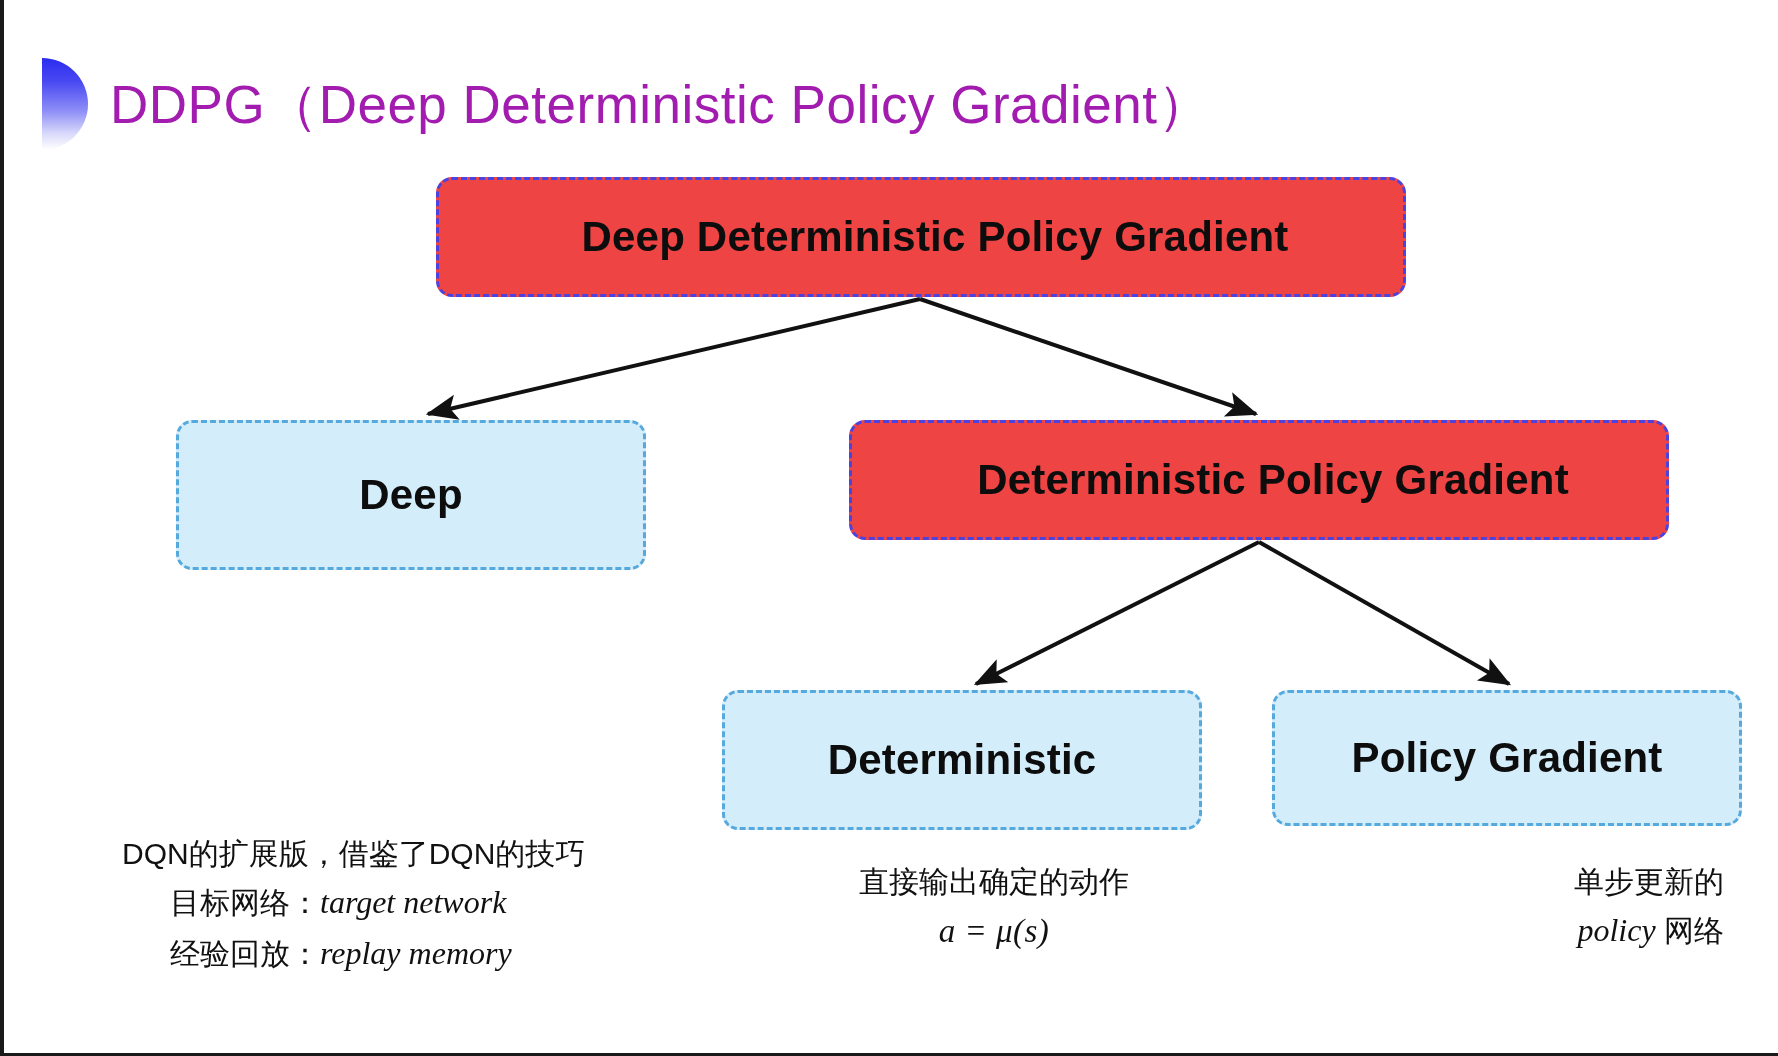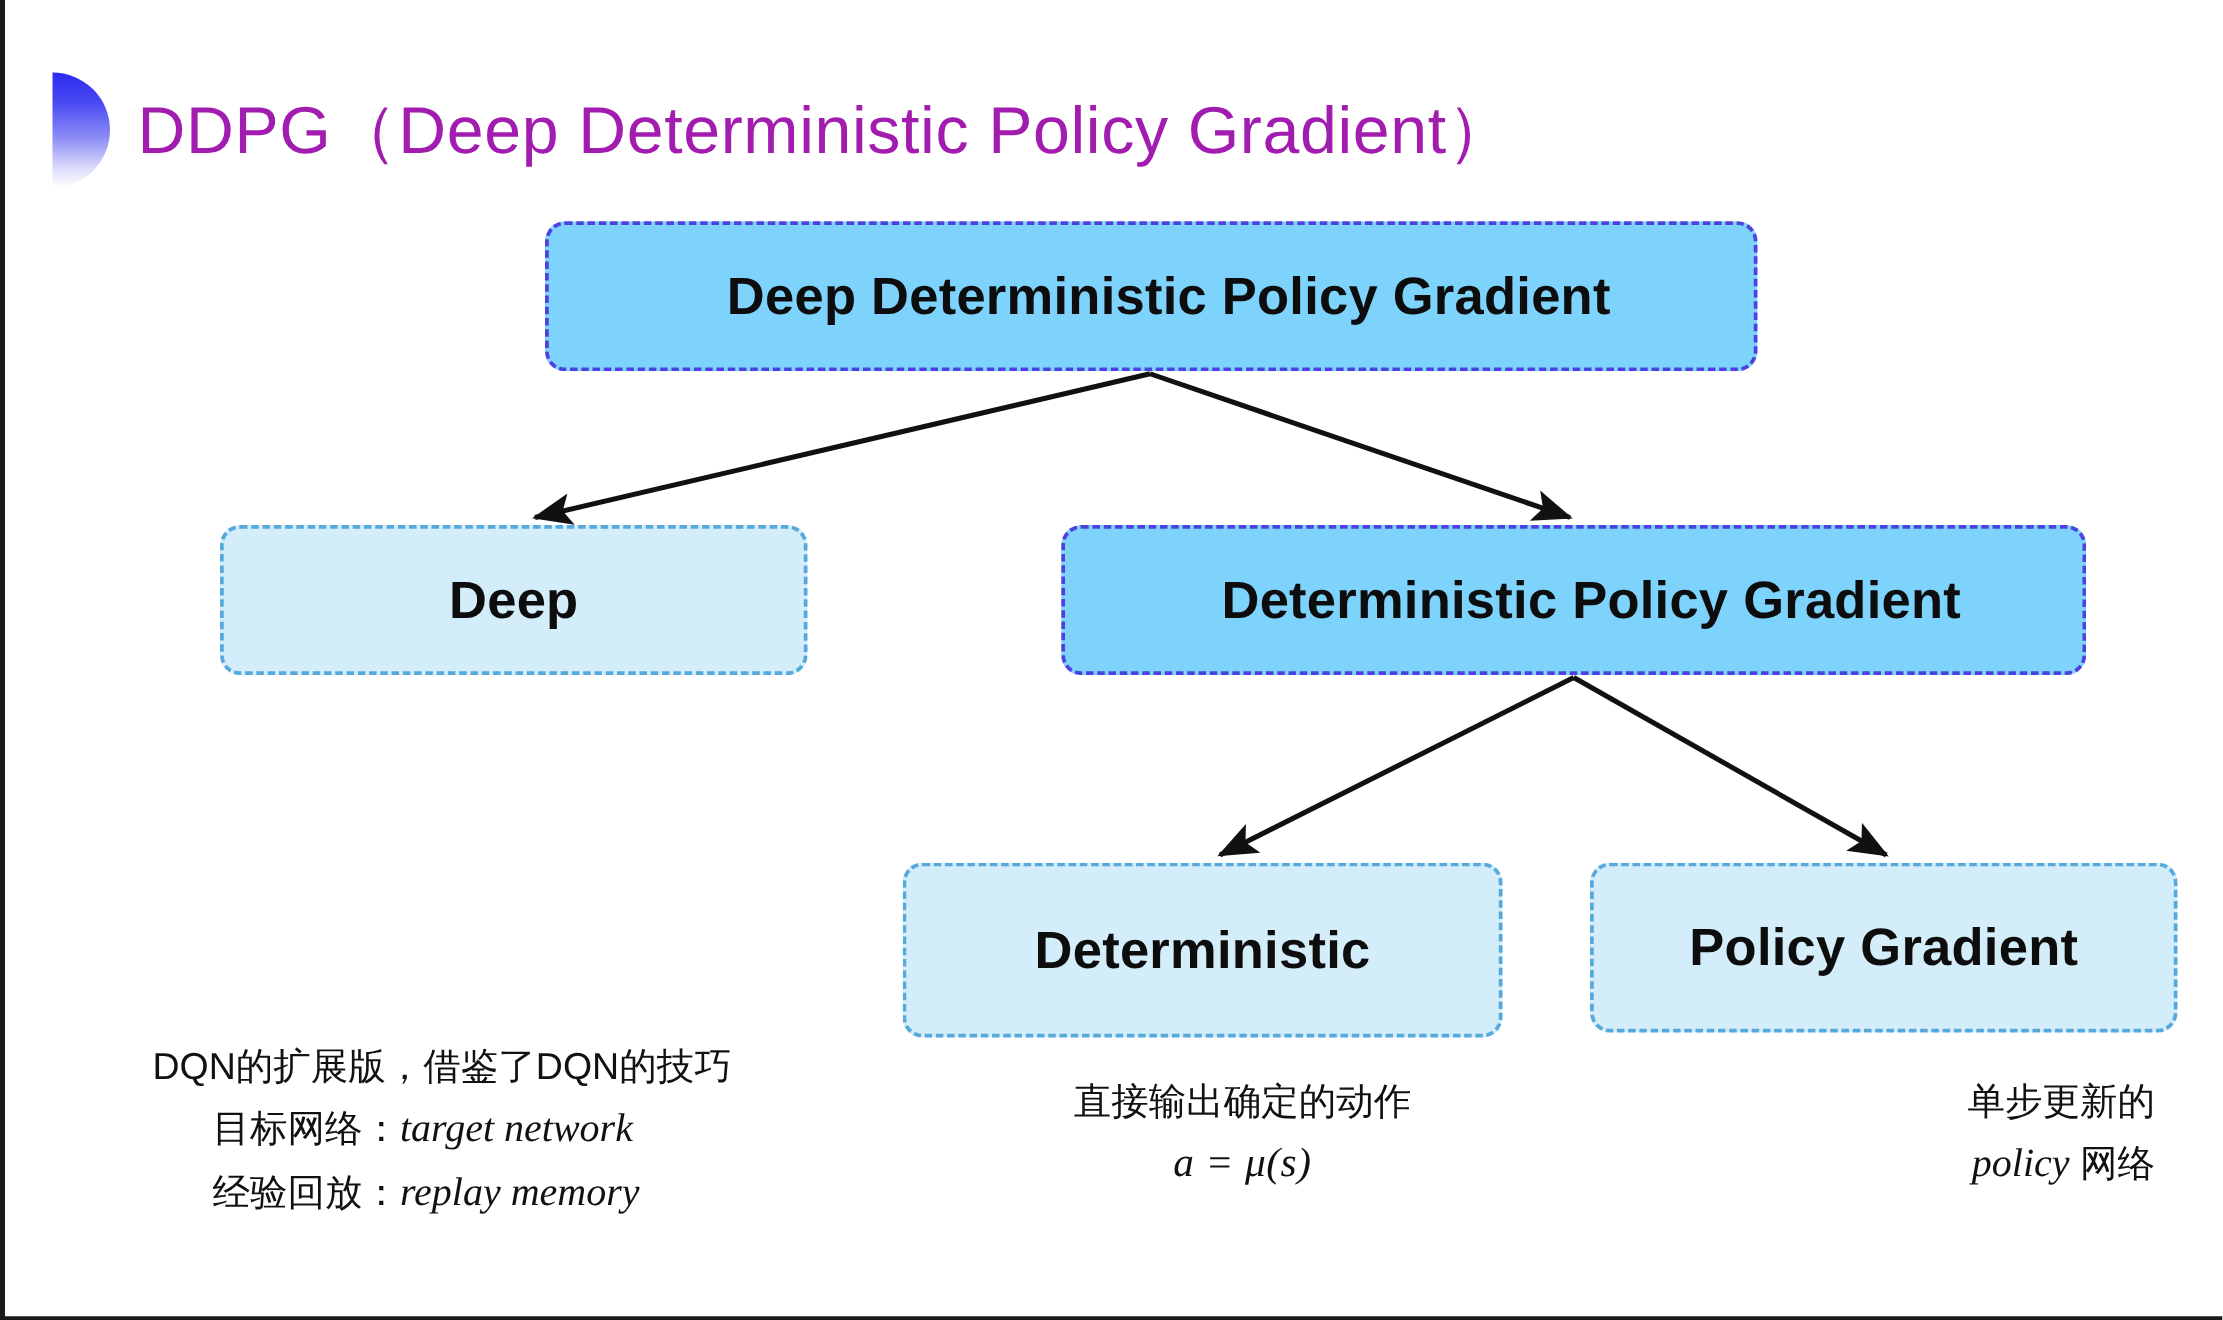--- a/index.html
+++ b/index.html
@@ -78,21 +78,21 @@
     display: flex;
     align-items: center;
     justify-content: center;
     text-align: center;
     color: #0d0d0d;
     font-weight: 700;
     letter-spacing: 0.2px;
   }
 
   .node.purple {
-    background: #7dd3fc;
+    background: #ef4444;
     border: 3px dashed #4b42e0;
     padding-left: 28px;
   }
 
   .node.blue {
     background: #d4edfa;
     border: 3px dashed #56a9dd;
   }
 
   
@@ -101,21 +101,21 @@
     top: 177px;
     width: 970px;
     height: 120px;
     font-size: 42px;
   }
 
   #node-deep {
     left: 172px;
     top: 420px;
     width: 470px;
-    height: 120px;
+    height: 150px;
     font-size: 42px;
   }
 
   #node-dpg {
     left: 845px;
     top: 420px;
     width: 820px;
     height: 120px;
     font-size: 42px;
     border-radius: 16px;

